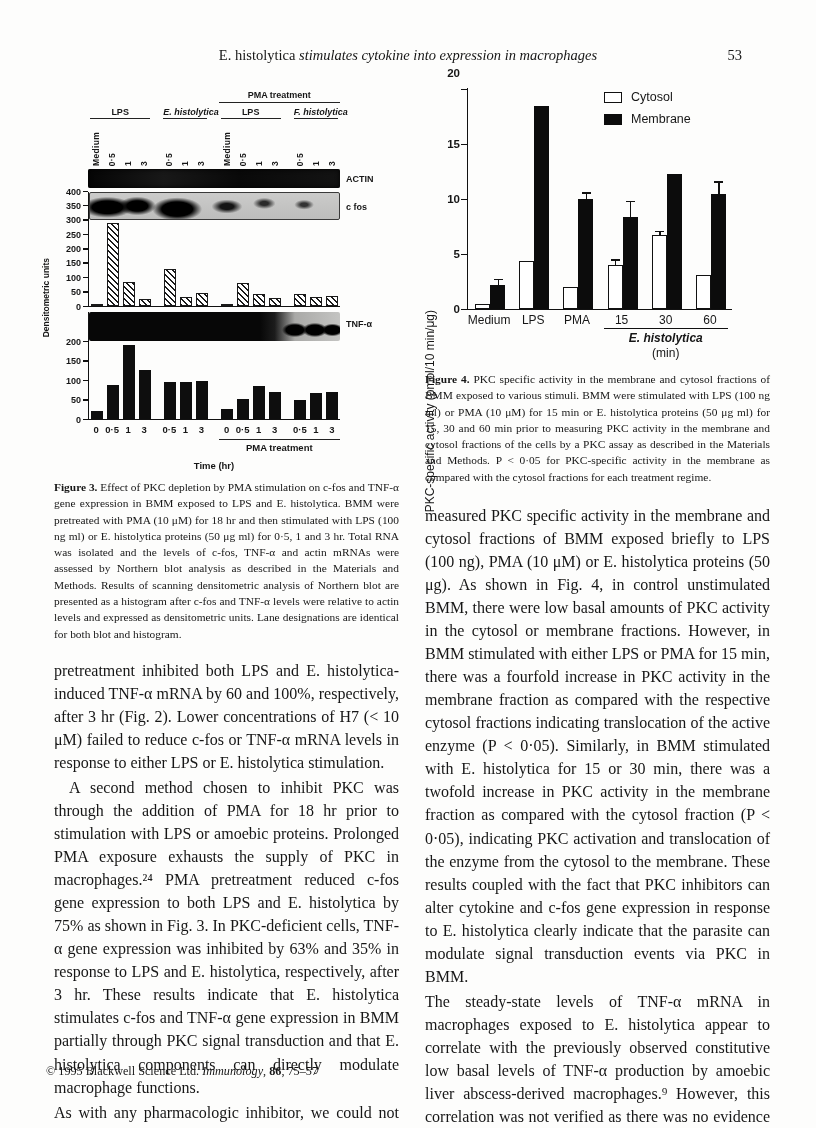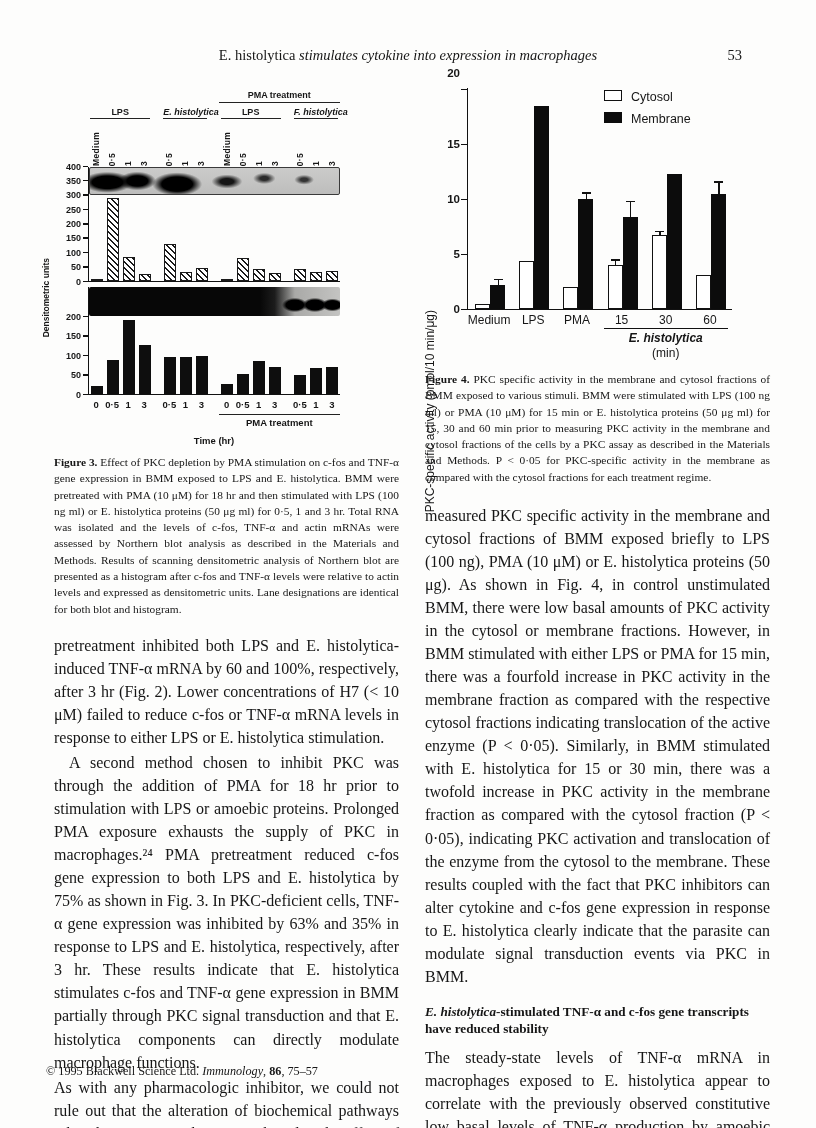--- a/index.html
+++ b/index.html
@@ -68,21 +68,21 @@
   .f4gutter{width:26px;flex:none;position:relative;height:222px}
   .f4tick-label{position:absolute;right:7px;font:bold 11.5px "Liberation Sans",sans-serif}
   .f4tick-mark{position:absolute;right:0;width:6px;height:1.5px;background:#111}
   .f4plot{width:265px;flex:none;position:relative;height:222px;border-left:1.7px solid #111;border-bottom:1.7px solid #111;box-sizing:border-box}
   .f4bar{position:absolute;bottom:0;box-sizing:border-box}
   .open{background:#fff;border:1.4px solid #111}
   .fillb{background:#0c0c0c}
   .errline{position:absolute;width:1.3px;background:#111}
   .errcap{position:absolute;height:1.3px;width:9px;background:#111}
   .lg{position:absolute;left:136px;top:2px;font:12.5px "Liberation Sans",sans-serif}
-  .lg-row{display:flex;margin-bottom:8px}
+  .lg-row{display:flex;align-items:center;margin-bottom:8px}
   .lg-box{width:18px;height:11px;margin-right:9px;box-sizing:border-box}
   .f4xrow{margin-left:42px;width:265px;position:relative;height:17px}
   .f4xlab{position:absolute;top:3px;transform:translateX(-50%);font:12px "Liberation Sans",sans-serif;white-space:nowrap}
   .f4group{margin-left:42px;width:265px;position:relative;height:34px}
   .f4gline{position:absolute;top:1px;height:1.3px;background:#111}
   .f4gname{position:absolute;top:4px;transform:translateX(-50%);font:bold italic 12px "Liberation Sans",sans-serif;white-space:nowrap}
   .f4gsub{position:absolute;top:19px;transform:translateX(-50%);font:12px "Liberation Sans",sans-serif}
 </style>
 </head>
 <body>
@@ -124,20 +124,29 @@
           <div class="lane-label" style="left: 108.464px;">3</div>
           <div class="lane-label" style="left: 133.536px;">Medium</div>
           <div class="lane-label" style="left: 149.607px;">0·5</div>
           <div class="lane-label" style="left: 165.679px;">1</div>
           <div class="lane-label" style="left: 181.75px;">3</div>
           <div class="lane-label" style="left: 206.821px;">0·5</div>
           <div class="lane-label" style="left: 222.893px;">1</div>
           <div class="lane-label" style="left: 238.964px;">3</div>
         </div>
       <div class="rsp"></div>
+      </div>
+    <div class="f3line" style="height:25px">
+        <div class="gsp"></div>
+      <div class="psp">
+          <div class="blot actin-blot"></div>
+        </div>
+      <div class="rsp">
+          <span style="position:absolute;top:7px">ACTIN</span>
+        </div>
       </div>
     <div class="f3line" style="height:117px">
         <div class="gsp" style="height:115px">
           <div class="ytick-label" style="bottom: -4.5px;">0</div>
           <div class="ytick-mark" style="bottom: 0px;"></div>
           <div class="ytick-label" style="bottom: 9.875px;">50</div>
           <div class="ytick-mark" style="bottom: 14.375px;"></div>
           <div class="ytick-label" style="bottom: 24.25px;">100</div>
           <div class="ytick-mark" style="bottom: 28.75px;"></div>
           <div class="ytick-label" style="bottom: 38.625px;">150</div>
@@ -165,20 +174,23 @@
             <div class="dbar hatch" style="left: 106.929px; width: 12.0714px; height: 12.9375px;"></div>
             <div class="dbar hatch" style="left: 132px; width: 12.0714px; height: 2.3px;"></div>
             <div class="dbar hatch" style="left: 148.071px; width: 12.0714px; height: 23px;"></div>
             <div class="dbar hatch" style="left: 164.143px; width: 12.0714px; height: 12.075px;"></div>
             <div class="dbar hatch" style="left: 180.214px; width: 12.0714px; height: 8.05px;"></div>
             <div class="dbar hatch" style="left: 205.286px; width: 12.0714px; height: 12.075px;"></div>
             <div class="dbar hatch" style="left: 221.357px; width: 12.0714px; height: 8.625px;"></div>
             <div class="dbar hatch" style="left: 237.429px; width: 12.0714px; height: 10.0625px;"></div>
           </div>
       </div>
+      <div class="rsp">
+          <span style="position:absolute;top:10px">c fos</span>
+        </div>
       </div>
     <div class="f3line" style="height:110px;margin-top:3px">
         <div class="gsp" style="height:108px">
           <div class="ytick-label" style="bottom: -4.5px;">0</div>
           <div class="ytick-mark" style="bottom: 0px;"></div>
           <div class="ytick-label" style="bottom: 15px;">50</div>
           <div class="ytick-mark" style="bottom: 19.5px;"></div>
           <div class="ytick-label" style="bottom: 34.5px;">100</div>
           <div class="ytick-mark" style="bottom: 39px;"></div>
           <div class="ytick-label" style="bottom: 54px;">150</div>
@@ -198,20 +210,23 @@
             <div class="dbar solid" style="left: 106.929px; width: 12.0714px; height: 38.22px;"></div>
             <div class="dbar solid" style="left: 132px; width: 12.0714px; height: 9.75px;"></div>
             <div class="dbar solid" style="left: 148.071px; width: 12.0714px; height: 20.28px;"></div>
             <div class="dbar solid" style="left: 164.143px; width: 12.0714px; height: 33.15px;"></div>
             <div class="dbar solid" style="left: 180.214px; width: 12.0714px; height: 26.52px;"></div>
             <div class="dbar solid" style="left: 205.286px; width: 12.0714px; height: 19.5px;"></div>
             <div class="dbar solid" style="left: 221.357px; width: 12.0714px; height: 26.13px;"></div>
             <div class="dbar solid" style="left: 237.429px; width: 12.0714px; height: 27.3px;"></div>
           </div>
       </div>
+      <div class="rsp">
+          <span style="position:absolute;top:7px">TNF-α</span>
+        </div>
       </div>
     <div class="f3line" style="height:15px">
         <div class="gsp"></div>
       <div class="psp">
           <div class="xlab" style="left: 8.03571px;">0</div>
           <div class="xlab" style="left: 24.1071px;">0·5</div>
           <div class="xlab" style="left: 40.1786px;">1</div>
           <div class="xlab" style="left: 56.25px;">3</div>
           <div class="xlab" style="left: 81.3214px;">0·5</div>
           <div class="xlab" style="left: 97.3929px;">1</div>
@@ -316,19 +331,18 @@
     <div class="f4group">
       <div class="f4gline" style="left: 136.5px; width: 124.5px;"></div>
       <span class="f4gname" style="left: 198.75px;">E. histolytica</span>
       <span class="f4gsub" style="left: 198.75px;">(min)</span>
     </div>
   </div>
 
   <p class="caption"><b>Figure 4.</b> <span>PKC specific activity in the membrane and cytosol fractions of BMM exposed to various stimuli. BMM were stimulated with LPS (100 ng ml) or PMA (10 μM) for 15 min or E. histolytica proteins (50 μg ml) for 15, 30 and 60 min prior to measuring PKC activity in the membrane and cytosol fractions of the cells by a PKC assay as described in the Materials and Methods. P &lt; 0·05 for PKC-specific activity in the membrane as compared with the cytosol fractions for each treatment regime.</span></p>
 
   <p class="para" style="margin-top:19px">measured PKC specific activity in the membrane and cytosol fractions of BMM exposed briefly to LPS (100 ng), PMA (10 μM) or E. histolytica proteins (50 μg). As shown in Fig.  4, in control unstimulated BMM, there were low basal amounts of PKC activity in the cytosol or membrane fractions. However, in BMM stimulated with either LPS or PMA for 15 min, there was a fourfold increase in PKC activity in the membrane fraction as compared with the respective cytosol fractions indicating translocation of the active enzyme (P &lt; 0·05). Similarly, in BMM stimulated with E. histolytica for 15 or 30 min, there was a twofold increase in PKC activity in the membrane fraction as compared with the cytosol fraction (P &lt; 0·05), indicating PKC activation and translocation of the enzyme from the cytosol to the membrane. These results coupled with the fact that PKC inhibitors can alter cytokine and c-fos gene expression in response to E. histolytica clearly indicate that the parasite can modulate signal transduction events via PKC in BMM.</p>
-  <h3 class="sechead"><i>E. histolytica</i><span>-stimulated TNF-α and c-fos gene transcripts have reduced stability</span></h3>
   <p class="para">The steady-state levels of TNF-α mRNA in macrophages exposed to E. histolytica appear to correlate with the previously observed constitutive low basal levels of TNF-α production by amoebic liver abscess-derived macrophages.⁹ However, this correlation was not verified as there was no evidence of TNF-α protein in the medium of BMM stimulated for 3 hr with amoebic proteins as measured by TNF-α ELISA, whereas in response to 3 hr of LPS stimulation BMM produced 111 ± 13 U of TNF-α 10⁶ macrophages (P &lt; 0·05). This indicates, that the low levels of TNF-α mRNA expressed in BMM stimulated with E. histolytica were not translated into protein. Accordingly, we determined the stability of the</p>
 </div>
 
 <div class="footer">
   <span>© 1995 Blackwell Science Ltd. </span><i>Immunology</i><span>, </span><b>86</b><span>, 75–57</span>
 </div>
 
 </body></html>

